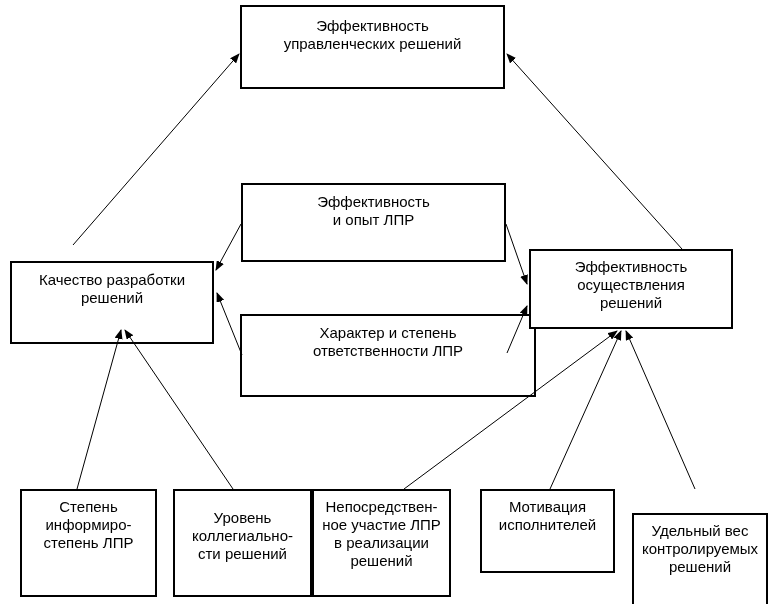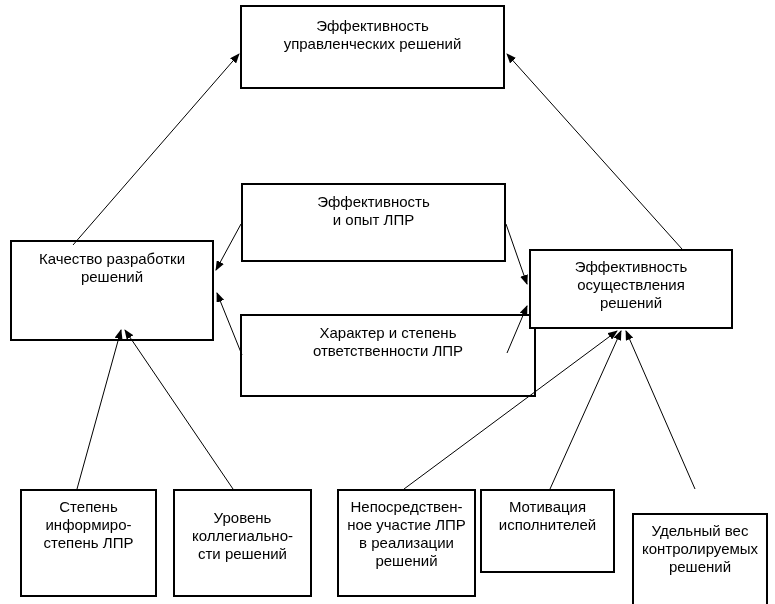--- a/index.html
+++ b/index.html
@@ -32,25 +32,25 @@
     text-align: center;
     font-size: 15px;
     line-height: 18px;
     white-space: pre-line;
     padding-top: 8px;
   }
   
   .n-top            { left: 240px; top: 5px;   width: 265px; height: 84px;  padding-top: 10px; }
   .n-competence     { left: 241px; top: 183px; width: 265px; height: 79px; }
   .n-character      { left: 240px; top: 314px; width: 296px; height: 83px; }
-  .n-quality        { left: 10px;  top: 240px; width: 204px; height: 101px; }
+  .n-quality        { left: 10px;  top: 261px; width: 204px; height: 83px; }
   .n-implementation { left: 529px; top: 249px; width: 204px; height: 80px; padding-top: 7px; }
   .n-awareness      { left: 20px;  top: 489px; width: 137px; height: 108px; padding-top: 7px; }
   .n-collegiality   { left: 173px; top: 489px; width: 139px; height: 108px; padding-top: 18px; }
-  .n-participation  { left: 337px; top: 489px; width: 139px; height: 108px; padding-top: 7px; }
+  .n-participation  { left: 312px; top: 489px; width: 139px; height: 108px; padding-top: 7px; }
   .n-motivation     { left: 480px; top: 489px; width: 135px; height: 84px; padding-top: 7px; }
   .n-controlled     { left: 632px; top: 513px; width: 136px; height: 108px; padding-top: 7px; }
 </style>
 </head>
 <body>
 
 <div class="canvas">
 
   <div class="node n-top">Эффективность
 управленческих решений</div>

